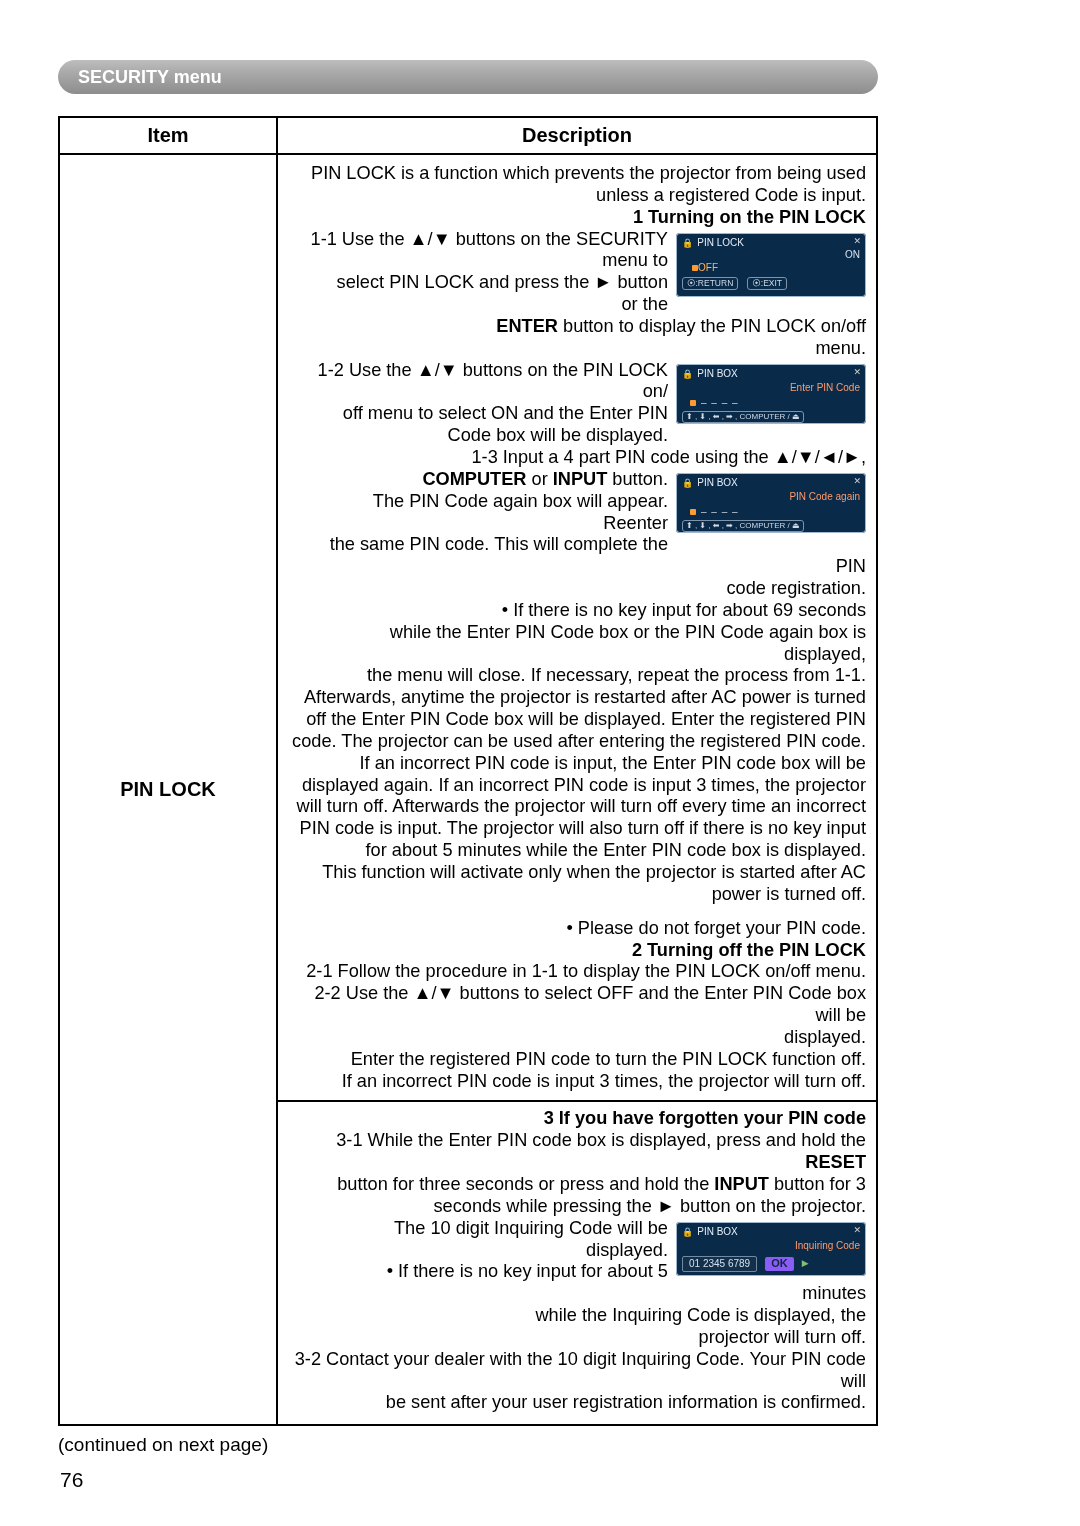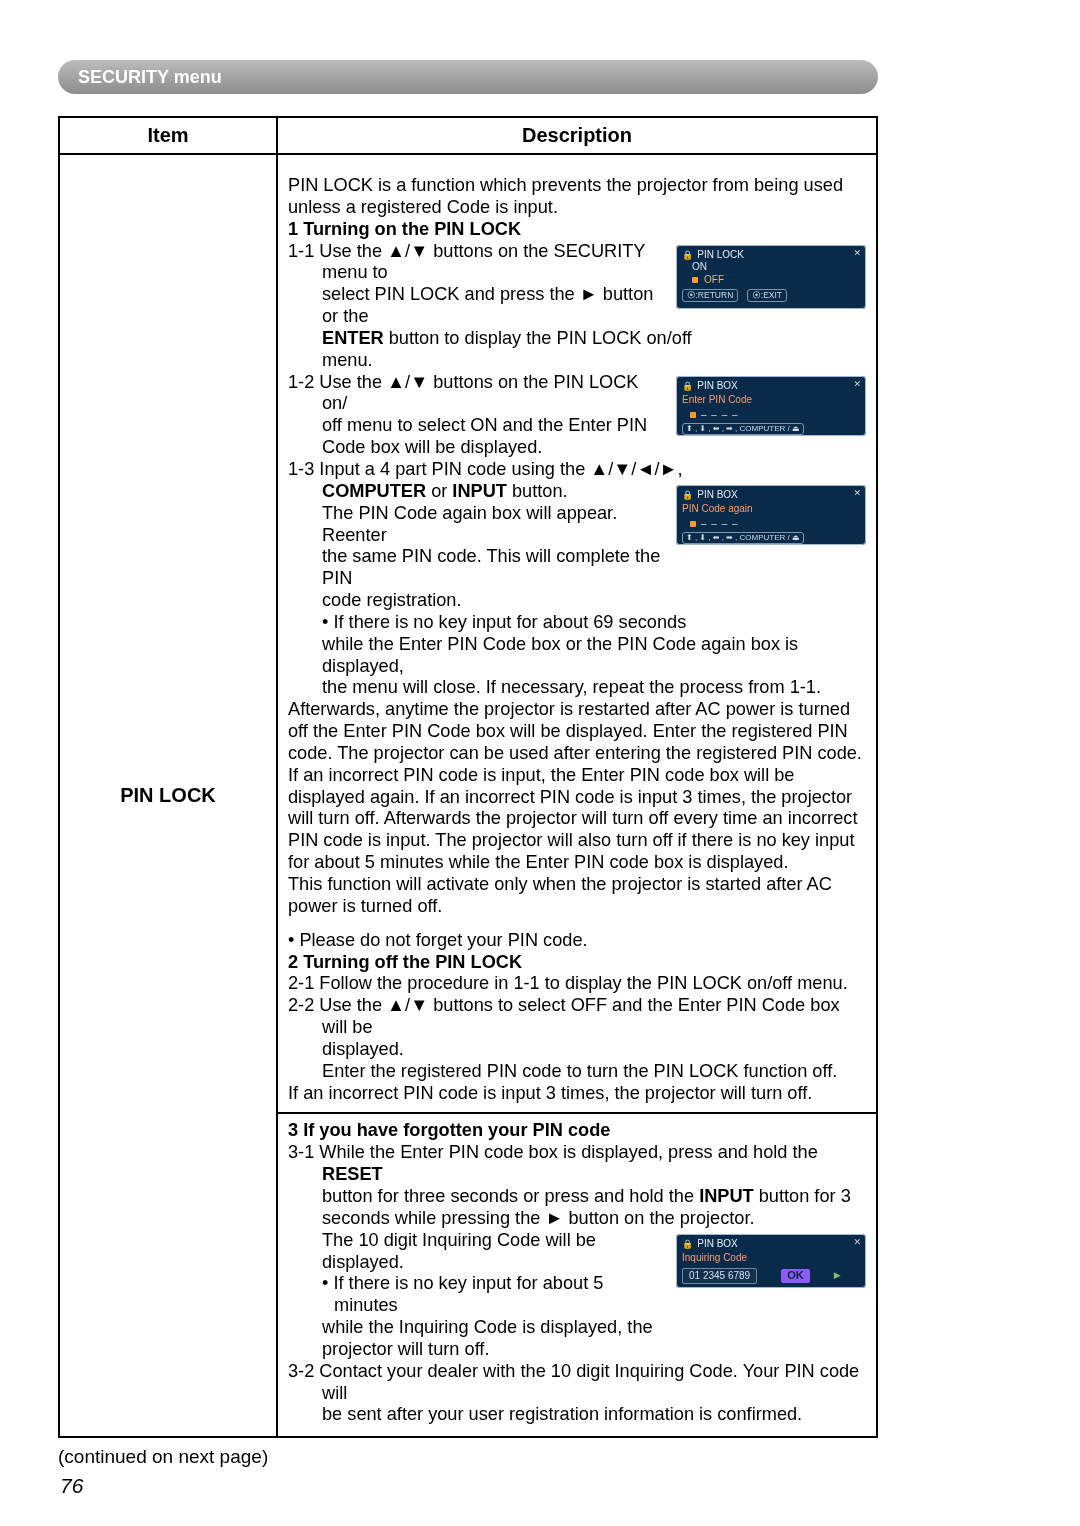--- a/index.html
+++ b/index.html
@@ -8,55 +8,55 @@
   .menu-bar {
     height: 34px; line-height: 34px; padding-left: 20px;
     border-radius: 17px; color: #fff; font-weight: bold; font-size: 18px;
     background: linear-gradient(to bottom, #bdbdbd 0%, #a8a8a8 40%, #8d8d8d 100%);
   }
   .outer-table { width: 100%; border-collapse: collapse; margin-top: 22px; table-layout: fixed; }
   .outer-table th, .outer-table td { border: 2px solid #000; }
   .outer-table th { font-size: 20px; padding: 6px 0; text-align: center; font-weight: bold; }
   .col-item { width: 218px; }
   .row-label { font-size: 20px; font-weight: bold; text-align: center; vertical-align: middle; }
-  .desc-cell { vertical-align: top; padding: 20px 10px 10px 10px; font-size: 18.2px; line-height: 1.2; }
+  .desc-cell { vertical-align: top; padding: 8px 10px 10px 10px; font-size: 18.2px; line-height: 1.2; text-align: right; }
   .desc-cell p { margin: 0; }
   .section-head { font-weight: bold; margin-top: 6px; }
   .indent1 { padding-left: 34px; text-indent: -34px; }
   .indent1b { padding-left: 34px; }
   .bullet { padding-left: 46px; text-indent: -12px; }
   .sub-block { border-top: 2px solid #000; margin: 8px -10px 0 -10px; padding: 6px 10px 0 10px; }
   b { font-weight: bold; }
   .continued { margin-top: 8px; font-size: 19px; }
-  .page-num { position: absolute; left: 60px; bottom: 28px; font-size: 21px; font-style: italic; }
+  .page-num { position: absolute; left: 60px; bottom: 34px; font-size: 21px; }
   .float-panel { float: right; margin: 4px 0 2px 8px; }
   .osd-box {
     background: #0a2a4a; color: #fff; width: 190px; border-radius: 4px;
     font-size: 10px; padding: 4px 6px 6px 6px; position: relative; line-height: 1.25;
     box-shadow: 0 0 0 1px #9fb7d1 inset;
   }
   .osd-small { height: 64px; }
   .osd-med  { height: 60px; }
   .osd-inq  { height: 54px; }
   .osd-title { display: flex; align-items: center; gap: 4px; font-size: 10px; color: #e6eef6; }
   .lock-icon::before { content: "🔒"; font-size: 9px; }
   .osd-close { position: absolute; top: 3px; right: 5px; font-size: 9px; color: #d0d0d0; }
   .osd-opt { margin-left: 10px; font-size: 10px; }
   .osd-opt.on  { color: #d6e3ef; }
-  .osd-opt.off { color: #ffb060; display: flex; align-items: center; gap: 6px; }
+  .osd-opt.off { color: #ffb060; display: flex; align-items: center; gap: 0; }
   .led { width: 6px; height: 6px; background: #ff9a2e; display: inline-block; border-radius: 1px; }
   .osd-foot { display: flex; gap: 9px; margin-top: 3px; font-size: 8.5px; color: #cfd9e4; }
   .foot-btn { border: 1px solid #7e94aa; border-radius: 3px; padding: 0 4px; }
   .small-label { color: #ff9a6a; font-size: 10px; margin-top: 2px; }
   .dash-row { display: flex; align-items: center; gap: 3px; margin: 2px 0 2px 8px; }
   .dash-row .led { margin-right: 2px; }
   .dash { color: #c7d3df; letter-spacing: 1px; font-size: 10px; }
   .dir-row { display: flex; gap: 2px; font-size: 8px; color: #cfd9e4; align-items: center; flex-wrap: nowrap; }
   .db { border: 1px solid #7e94aa; border-radius: 3px; padding: 0 3px; }
-  .inq-code-row { display: flex; align-items: center; gap: 24px; margin-top: 3px; }
+  .inq-code-row { display: flex; align-items: center; gap: 8px; margin-top: 3px; }
   .code-box { background: #132f4a; border: 1px solid #6f8aa3; color: #cfe0ef; font-size: 10px; padding: 1px 6px; border-radius: 2px; white-space: nowrap; }
   .ok-btn { background: #8b5cf6; color: #102540; font-size: 11px; font-weight: bold; padding: 0 6px; border-radius: 2px; }
   .tri-r { color: #7fbf6f; font-size: 9px; }
   .clr { clear: both; }
 </style>
 </head>
 <body>
 
 <div class="page">
 

